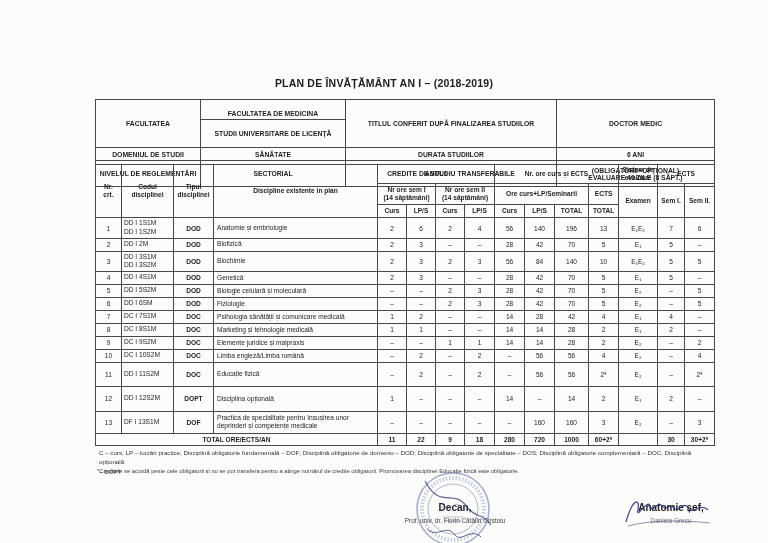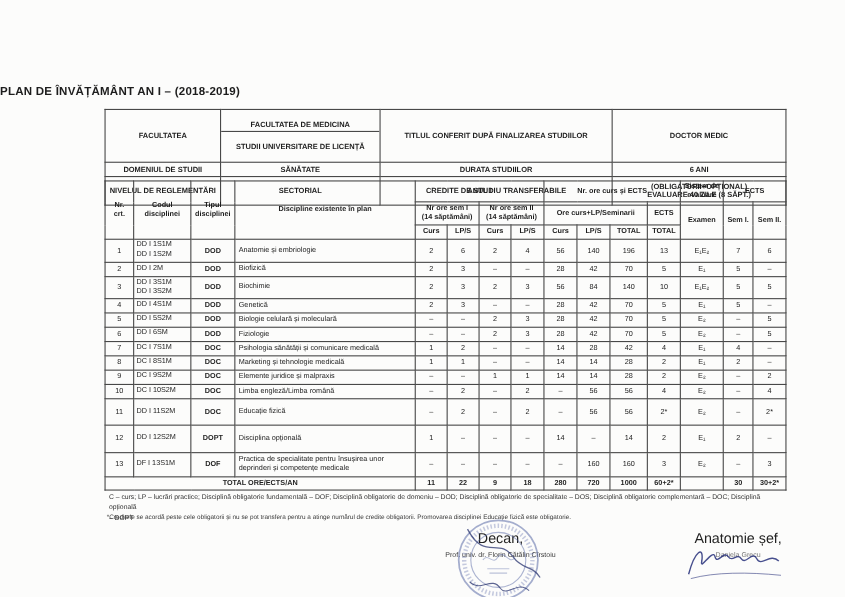--- a/index.html
+++ b/index.html
@@ -3,21 +3,21 @@
 <meta charset="utf-8">
 <style>
   * { box-sizing: border-box; }
   html,body { margin:0; padding:0; }
   body {
     width:768px; height:543px; position:relative; overflow:hidden;
     background:#fcfcfb; color:#222;
     font-family:"Liberation Sans", sans-serif;
   }
   .page-title {
-    position:absolute; top:77px; left:0; width:768px; text-align:left;
+    position:absolute; top:77px; left:0; width:768px; text-align:center;
     font-size:10.5px; font-weight:bold; letter-spacing:.2px; color:#1d1d1d;
   }
   table { border-collapse:collapse; table-layout:fixed; }
   td, th { border:1px solid #484848; overflow:hidden; }
 
   
   .info-table { position:absolute; top:99px; left:95px; width:619px; }
   .info-table td {
     font-size:6.8px; font-weight:bold; text-align:center; vertical-align:middle;
     padding:1px 2px; white-space:pre-line; color:#1e1e1e;
@@ -55,21 +55,21 @@
     position:absolute; top:448px; left:99px; width:618px;
     font-size:6.2px; color:#333; white-space:pre-line; line-height:1.5;
   }
   .note2 {
     position:absolute; top:468px; left:97px; width:640px;
     font-size:5.8px; color:#3a3a3a;
   }
 
   
   .sig-block { position:absolute; text-align:center; }
-  .sig-title { font-size:13px; font-weight:normal; color:#222; }
+  .sig-title { font-size:10px; font-weight:bold; color:#222;margin-top:20px; }
   .sig-name { font-size:6.4px; margin-top:4px; color:#3c3c3c; }
   .decan-block { top:482px; left:370px; width:170px; }
   .secretar-block { top:482px; left:606px; width:130px; }
   .secretar-block .sig-name { color:#777; }
 
   .stamp { position:absolute; left:397px; top:463px; z-index:3; pointer-events:none; }
   .secretar-scrawl { position:absolute; left:618px; top:492px; z-index:3; pointer-events:none; }
 </style>
 </head>
 <body>

